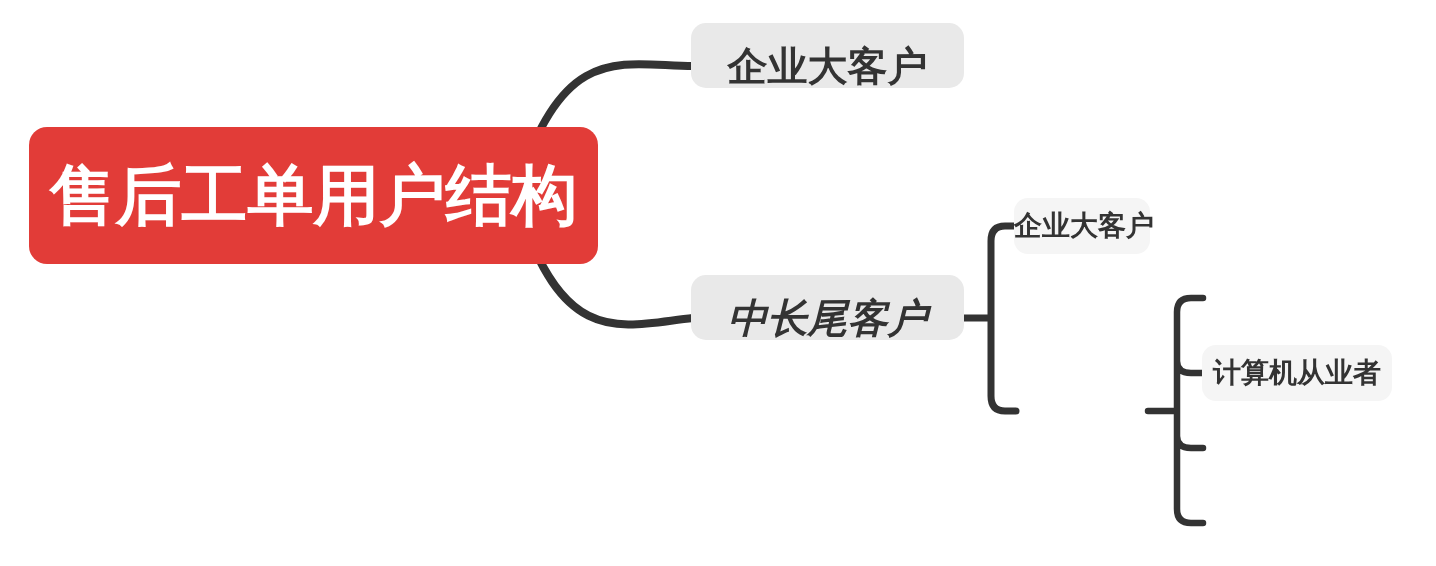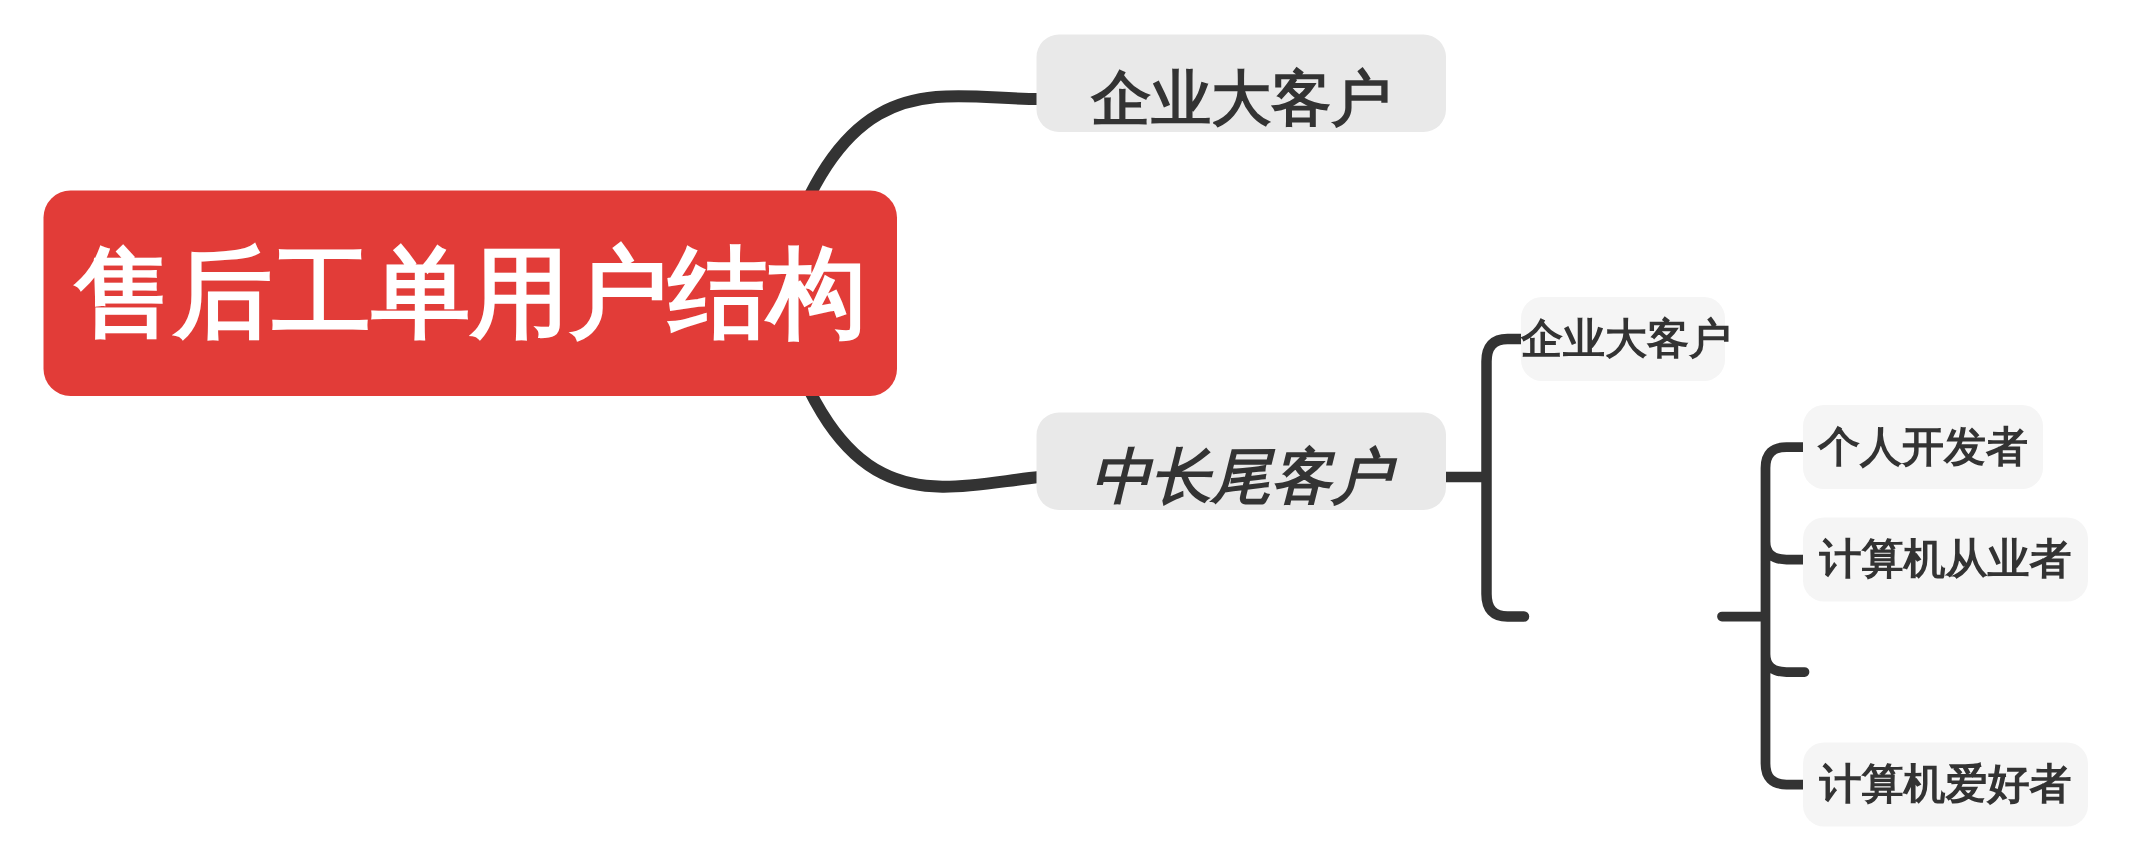--- a/index.html
+++ b/index.html
@@ -97,26 +97,20 @@
 
   <div class="node node-branch node-branch-2">
     <span class="node-label">中长尾客户</span>
   </div>
 
   <div class="node node-sub node-sub-1">
     <span class="node-label">企业大客户</span>
   </div>
 
 
-  <div class="node node-sub node-leaf-1">
-    <span class="node-label">个人开发者</span>
-  </div>
 
   <div class="node node-sub node-leaf-2">
     <span class="node-label">计算机从业者</span>
   </div>
 
 
-  <div class="node node-sub node-leaf-4">
-    <span class="node-label">计算机爱好者</span>
-  </div>
 
 </div>
 
 </body></html>

